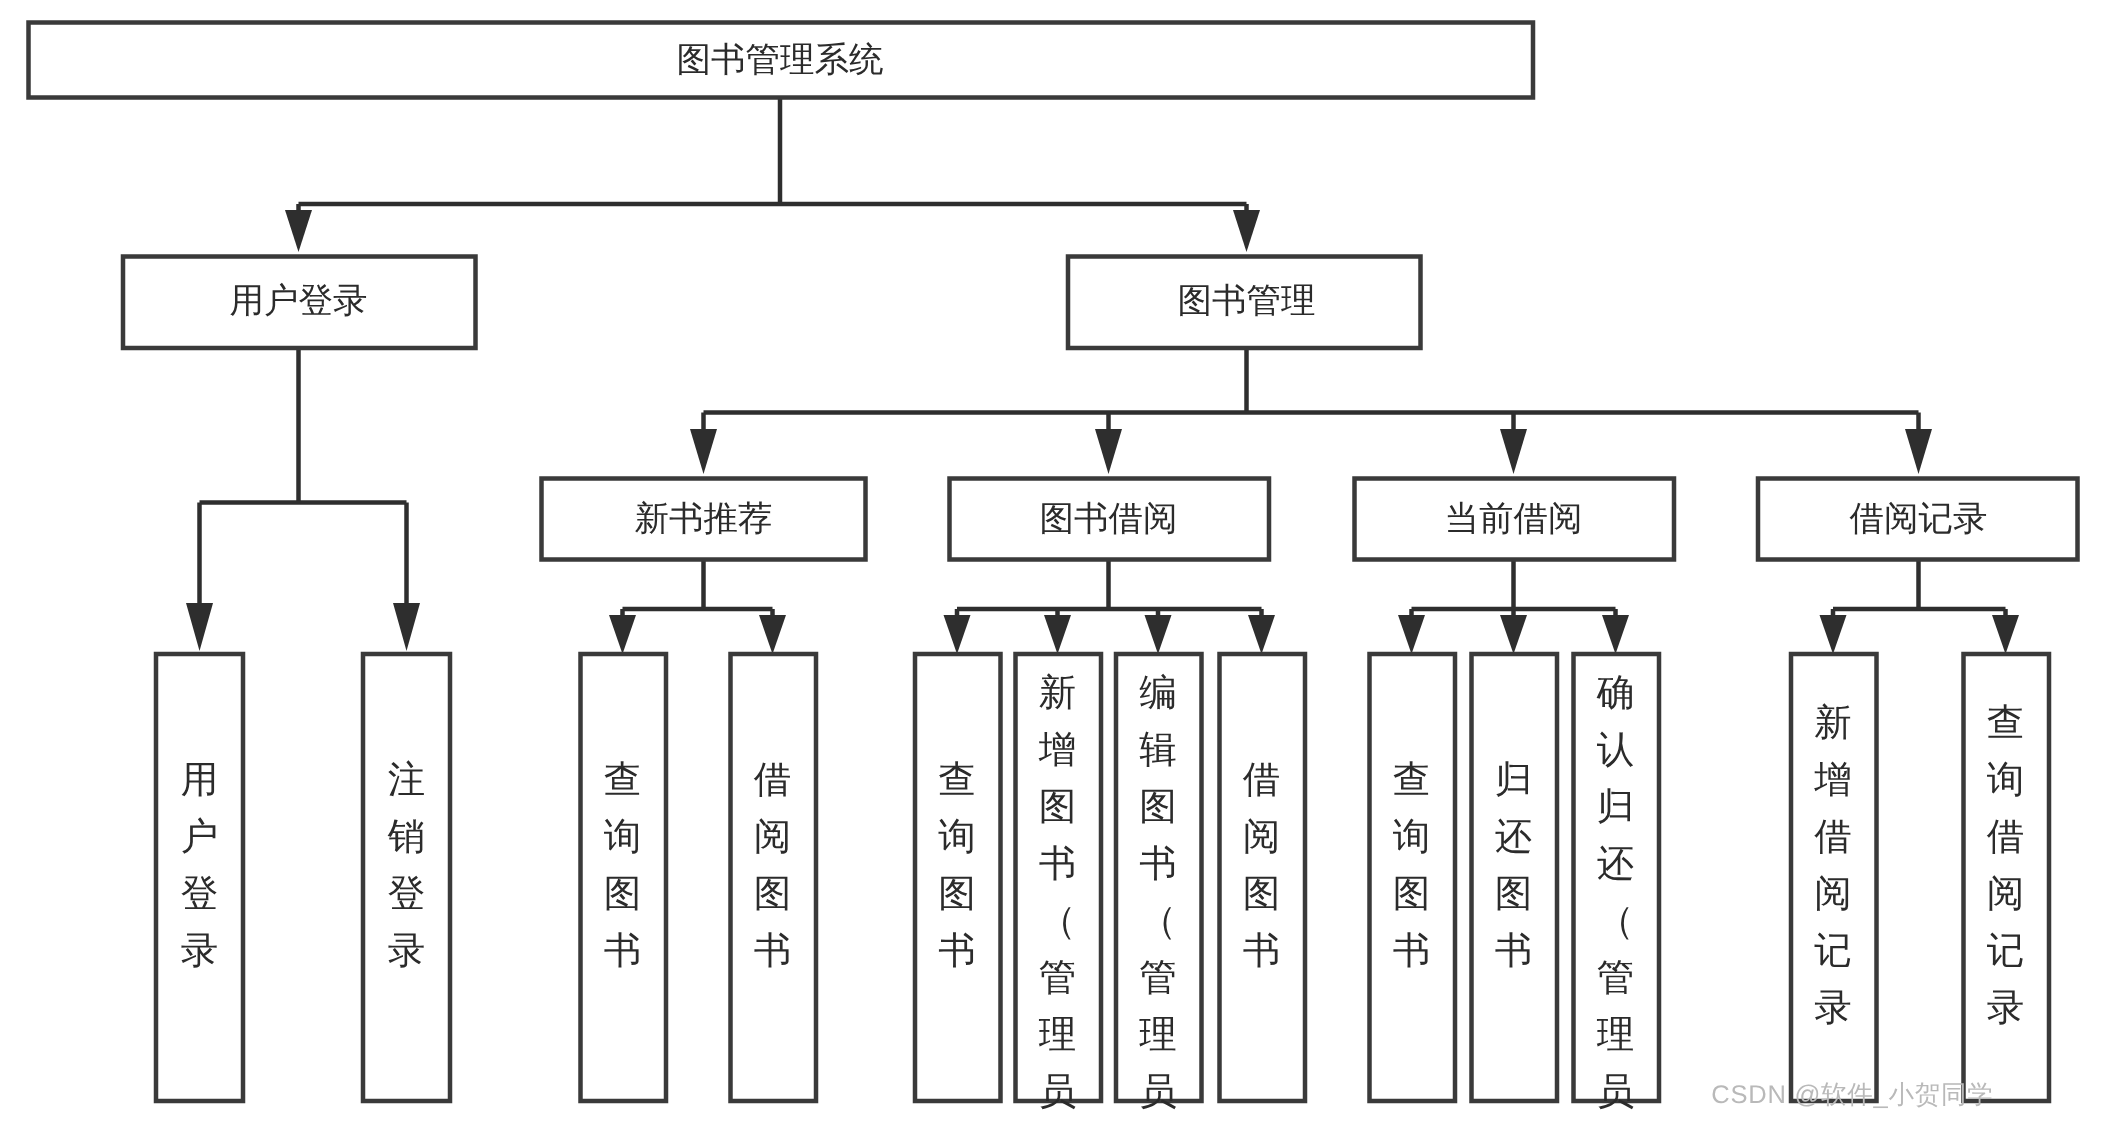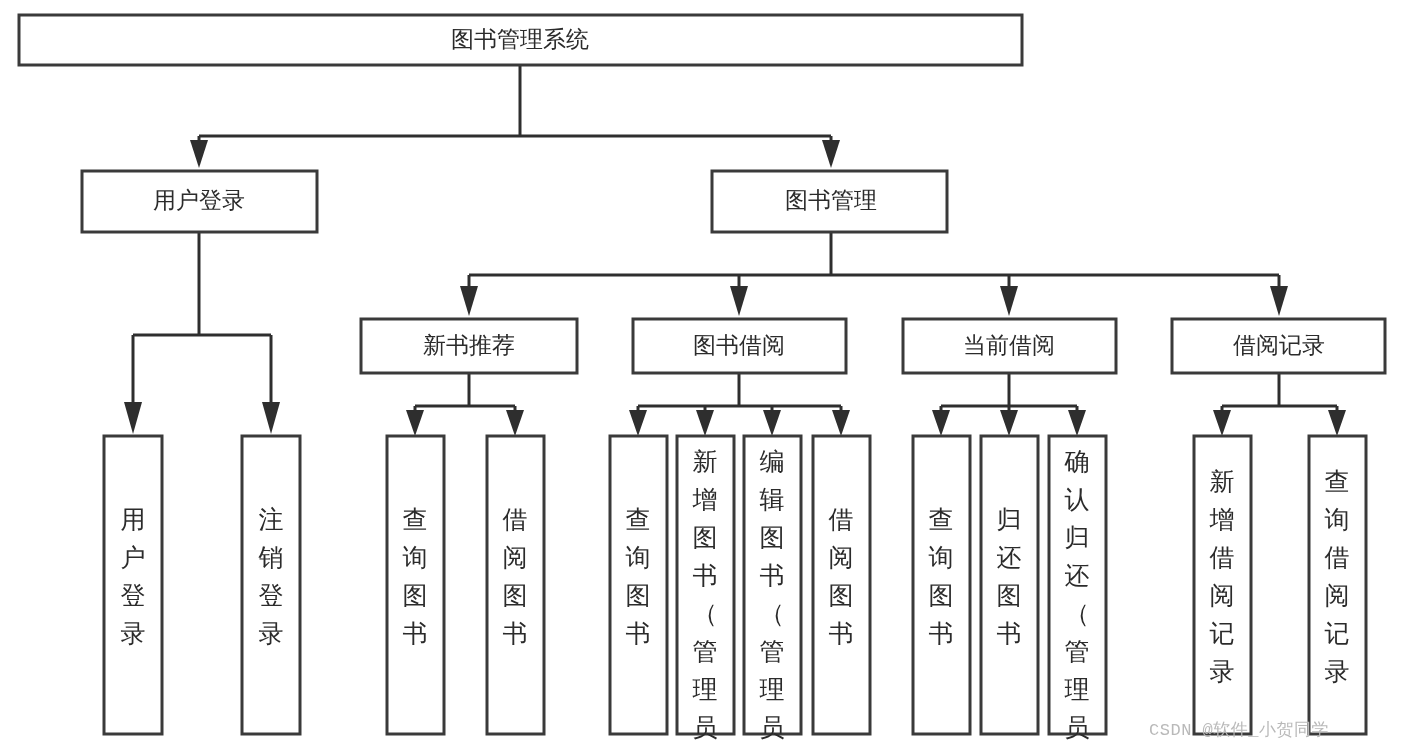--- a/index.html
+++ b/index.html
@@ -52,21 +52,21 @@
   .node-label-v {
     font-family: "Liberation Sans", "DejaVu Sans", sans-serif;
     font-size: 25px;
     fill: #2b2b2b;
     text-anchor: middle;
   }
   .watermark {
     position: absolute;
     right: 12px;
     bottom: 6px;
-    font-family: Liberation Mono, monospace;
+    font-family: Liberation Sans, sans-serif;
     font-size: 17px;
     color: #b9b9b9;
     letter-spacing: 0.5px;
     white-space: nowrap;
     pointer-events: none;
   }
 </style>
 </head>
 <body>
 

